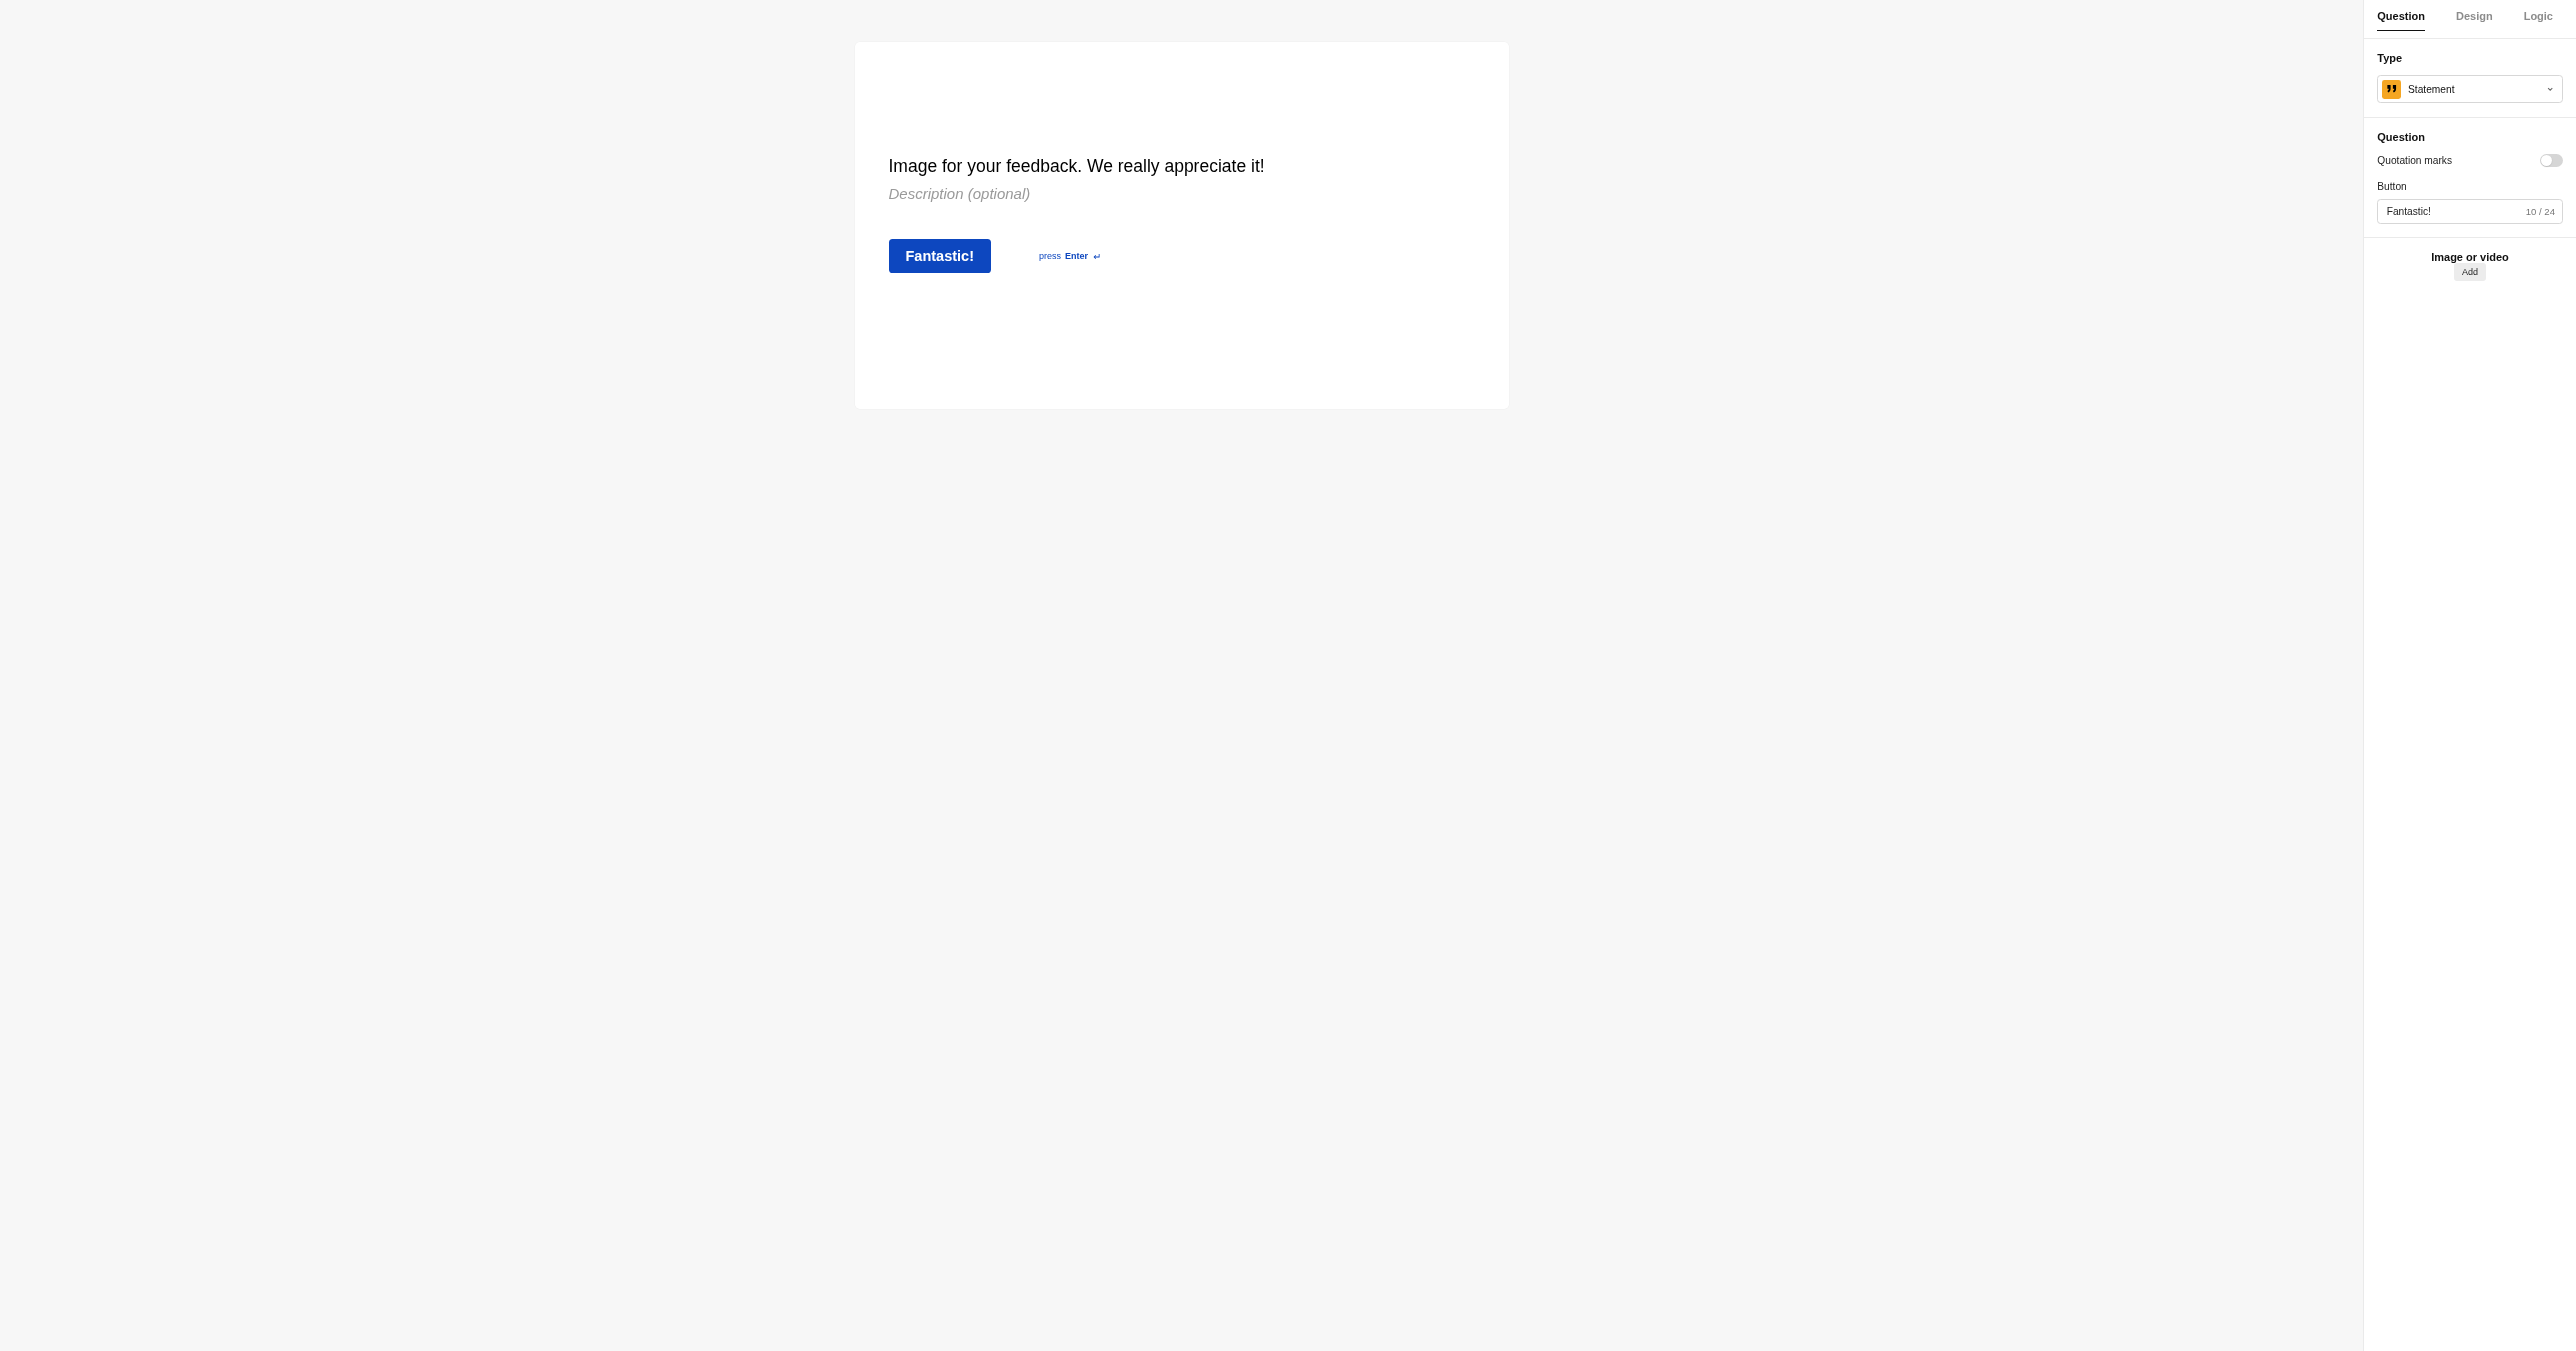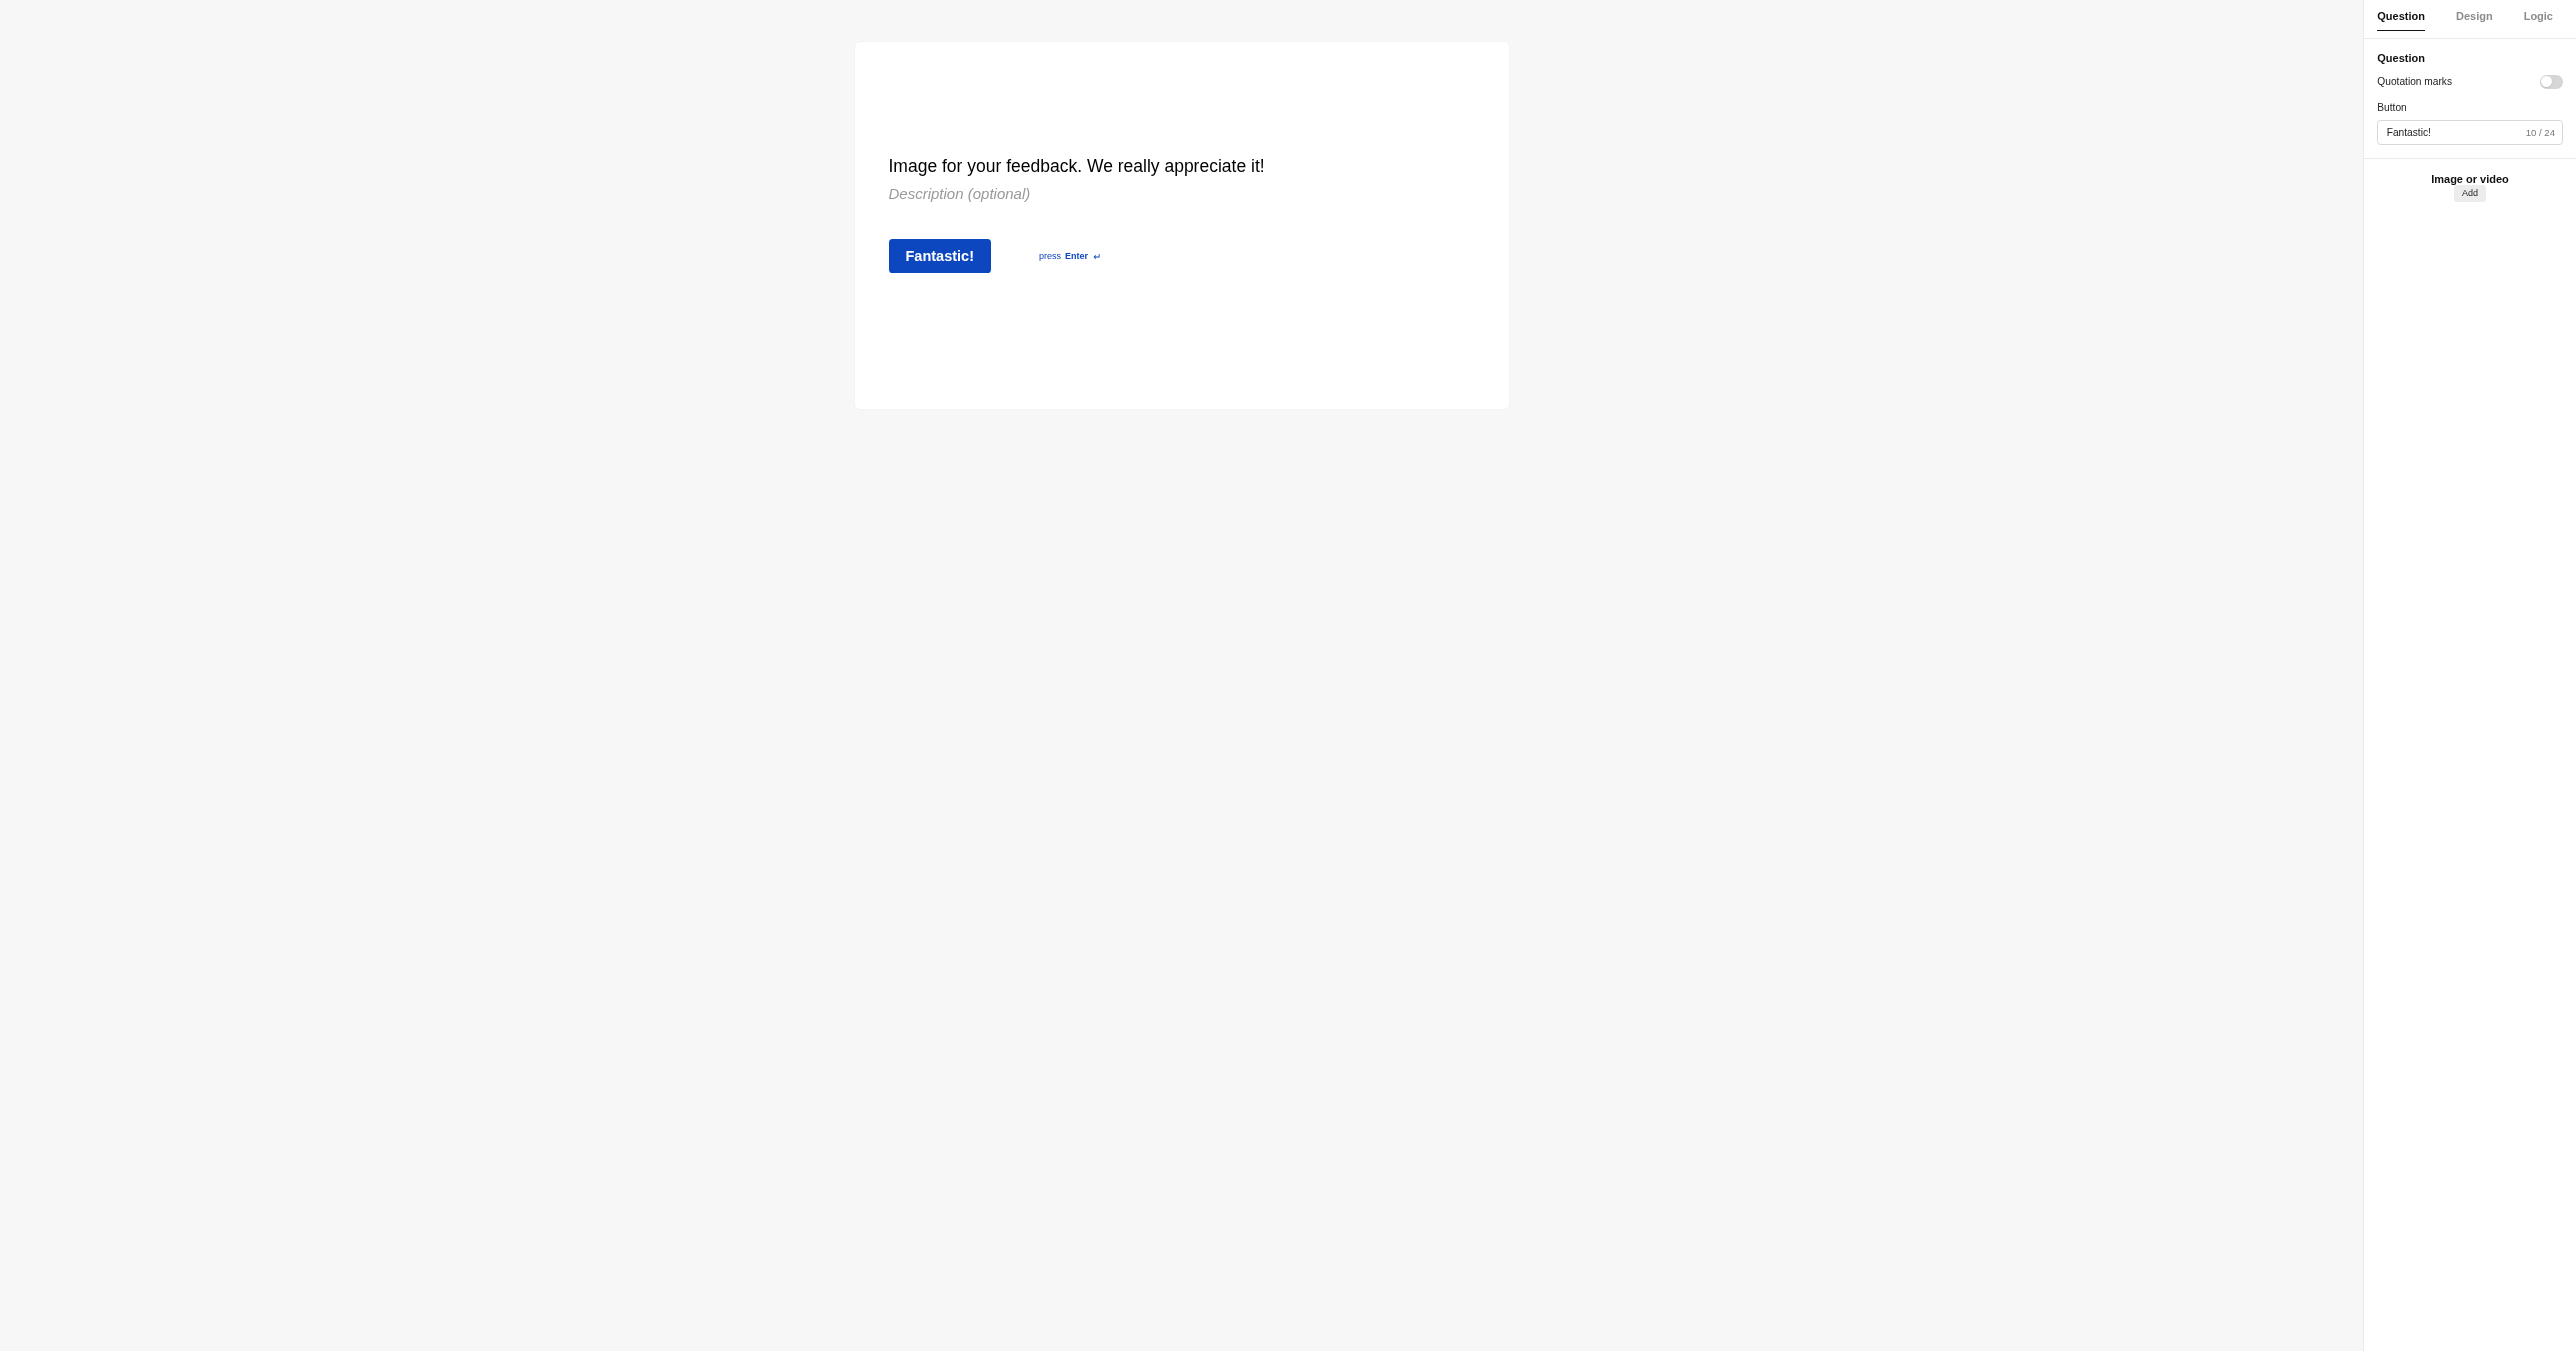--- a/index.html
+++ b/index.html
@@ -245,20 +245,34 @@
   <div class="tabs">
     <div class="tab active">Question</div>
     <div class="tab">Design</div>
     <div class="tab">Logic</div>
     <div class="tabs-spacer"></div>
     <svg class="gear" viewBox="0 0 24 24" fill="currentColor">
       <path d="M19.14,12.94a7.14,7.14,0,0,0,.05-.94,7.14,7.14,0,0,0-.05-.94l2.11-1.65a.5.5,0,0,0,.12-.64l-2-3.46a.5.5,0,0,0-.61-.22l-2.49,1a7,7,0,0,0-1.62-.94l-.38-2.65A.5.5,0,0,0,13.77,2H9.77a.5.5,0,0,0-.5.42L8.89,5.07a7,7,0,0,0-1.62.94l-2.49-1a.5.5,0,0,0-.61.22l-2,3.46a.5.5,0,0,0,.12.64L4.4,11.06a7.14,7.14,0,0,0-.05.94,7.14,7.14,0,0,0,.05.94L2.29,14.59a.5.5,0,0,0-.12.64l2,3.46a.5.5,0,0,0,.61.22l2.49-1a7,7,0,0,0,1.62.94l.38,2.65a.5.5,0,0,0,.5.42h4a.5.5,0,0,0,.5-.42l.38-2.65a7,7,0,0,0,1.62-.94l2.49,1a.5.5,0,0,0,.61-.22l2-3.46a.5.5,0,0,0-.12-.64ZM11.77,15.5A3.5,3.5,0,1,1,15.27,12,3.5,3.5,0,0,1,11.77,15.5Z"></path>
     </svg>
   </div>
 
+  <div class="panel-section">
+    <div class="section-title">Type</div>
+    <div class="type-select">
+      <div class="type-icon">
+        <svg width="11" height="8.4" viewBox="0 0 24 18" fill="currentColor">
+          <path d="M3 0h7v8c0 3-1 6-5 8l-2-3c2-1 3-3 3-5H3V0zm12 0h7v8c0 3-1 6-5 8l-2-3c2-1 3-3 3-5h-3V0z"></path>
+        </svg>
+      </div>
+      <div class="type-label">Statement</div>
+      <svg class="chev" width="8.4" height="8.4" viewBox="0 0 24 24" fill="none" stroke="currentColor" stroke-width="3">
+        <polyline points="6 9 12 15 18 9"></polyline>
+      </svg>
+    </div>
+  </div>
 
   <div class="panel-section">
     <div class="section-title">Question</div>
     <div class="setting-row">
       <span>Quotation marks</span>
       <div class="toggle">
         <div class="toggle-knob"></div>
       </div>
     </div>
     <div class="button-label">Button</div>

